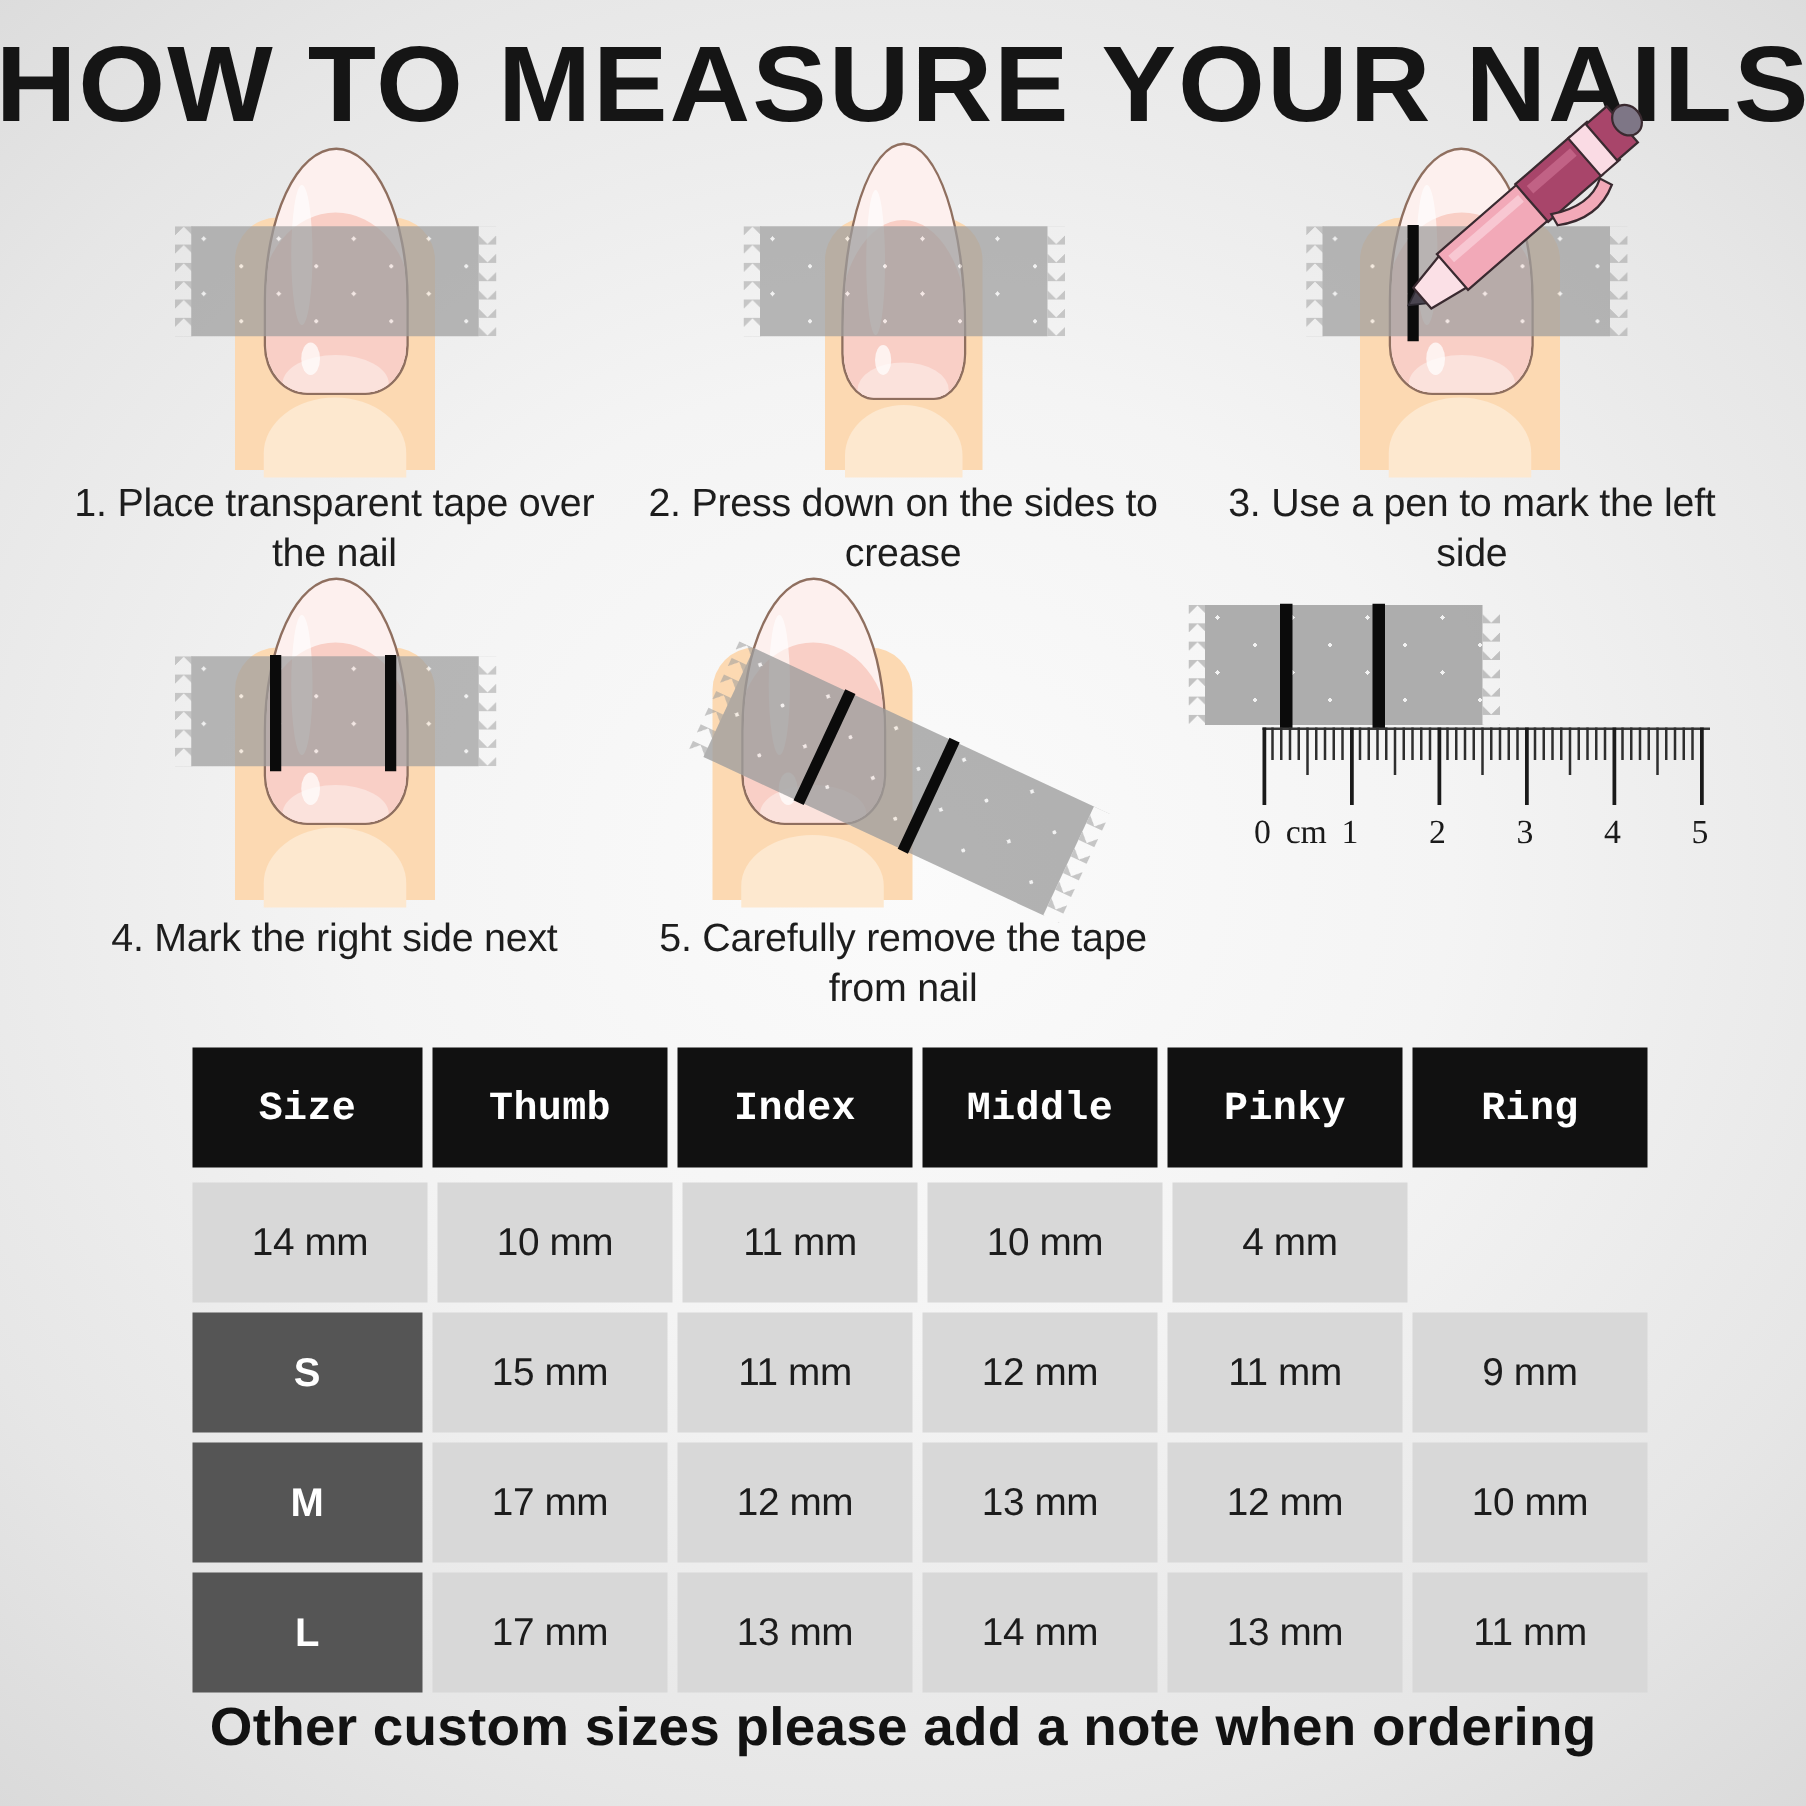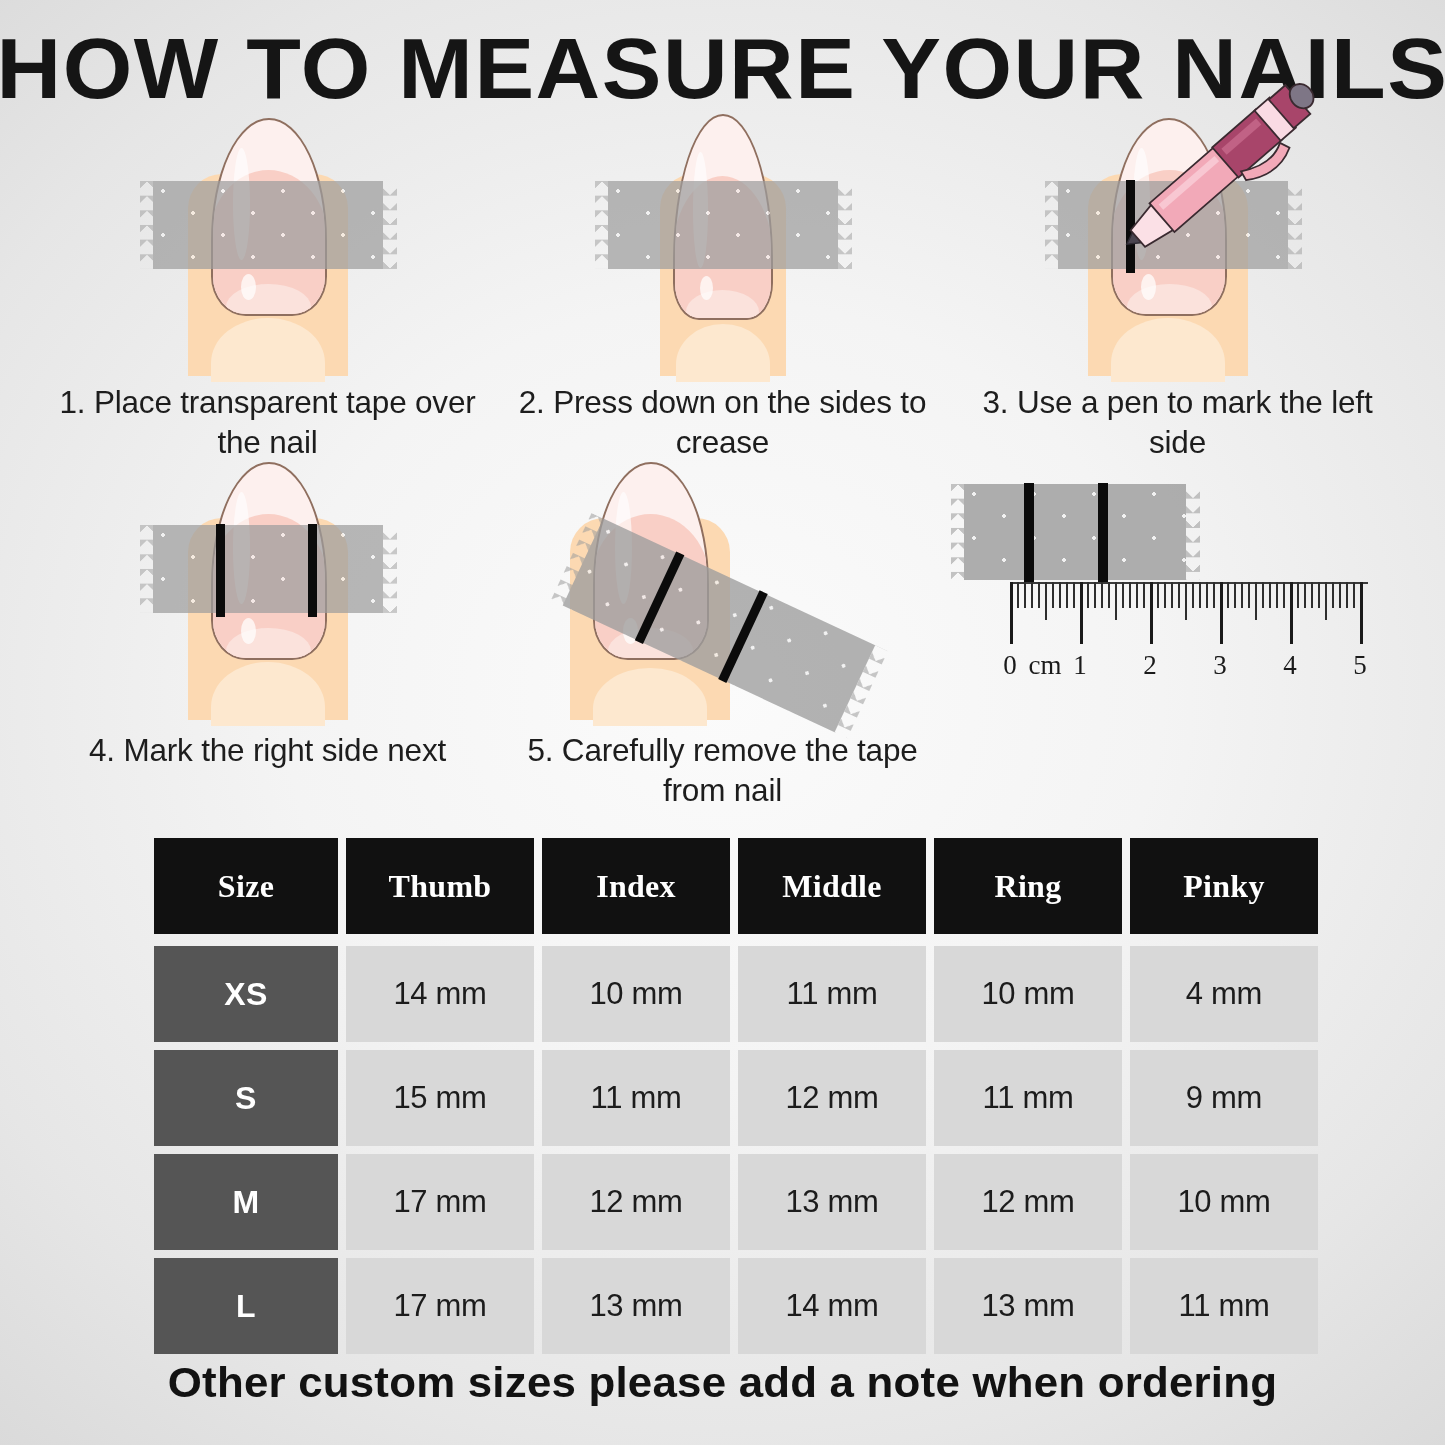--- a/index.html
+++ b/index.html
@@ -132,21 +132,21 @@
   .trow { display:flex; gap:8px; margin-bottom:8px; }
   .cell {
     height:96px;
     display:flex; align-items:center; justify-content:center;
     font-size:30px;
   }
   .c-size { width:184px; }
   .c-dat  { width:188px; }
   .th {
     background:#111111; color:#ffffff;
-    font-family:Liberation Serif, serif;
+    font-family:Liberation Mono, monospace;
     font-weight:bold; font-size:32px;
     letter-spacing:.3px;
   }
   .sz {
     background:#555555; color:#ffffff;
     font-family:"Liberation Sans Narrow","Liberation Sans",sans-serif;
     font-weight:bold; font-size:32px;
     letter-spacing:.5px;
   }
   .dv {
@@ -373,26 +373,25 @@
       </div>
     </div>
   </div>
 
   <div class="table">
     <div class="trow hdr" id="thead">
         <div class="cell th c-size">Size</div>
         <div class="cell th c-dat">Thumb</div>
         <div class="cell th c-dat">Index</div>
         <div class="cell th c-dat">Middle</div>
+        <div class="cell th c-dat">Pinky</div>
         <div class="cell th c-dat">Ring</div>
-        <div class="cell th c-dat">Pinky</div>
       </div>
     <div id="tbody">
         <div class="trow">
-          <div class="cell sz c-size">XS</div>
           <div class="cell dv c-dat">14 mm</div>
           <div class="cell dv c-dat">10 mm</div>
           <div class="cell dv c-dat">11 mm</div>
           <div class="cell dv c-dat">10 mm</div>
           <div class="cell dv c-dat">4 mm</div>
         </div>
         <div class="trow">
           <div class="cell sz c-size">S</div>
           <div class="cell dv c-dat">15 mm</div>
           <div class="cell dv c-dat">11 mm</div>

